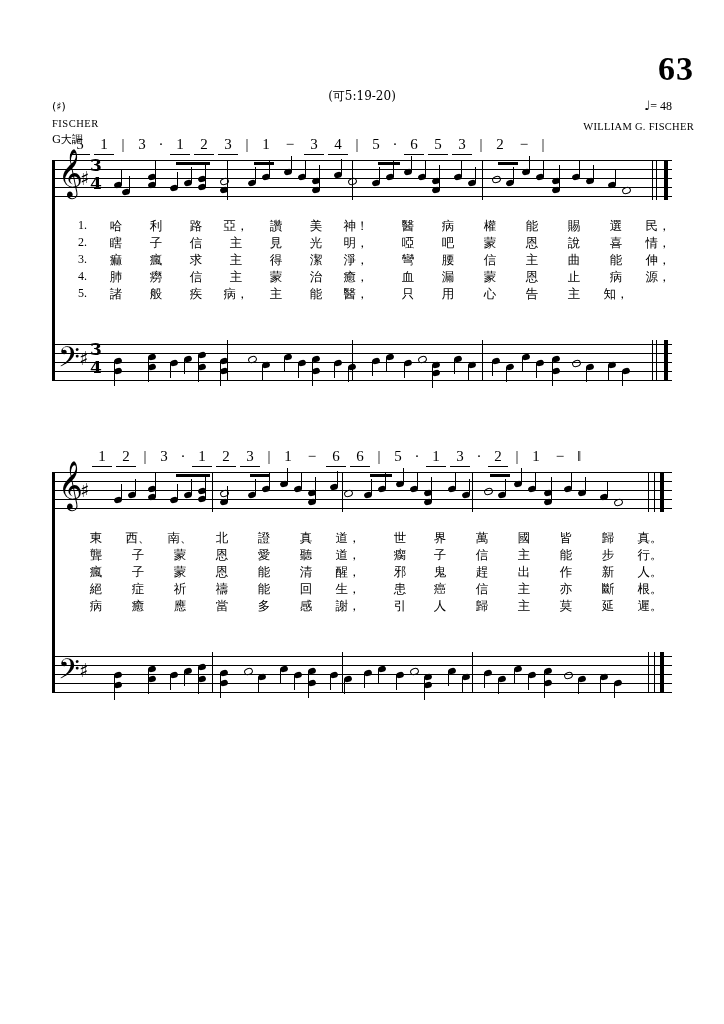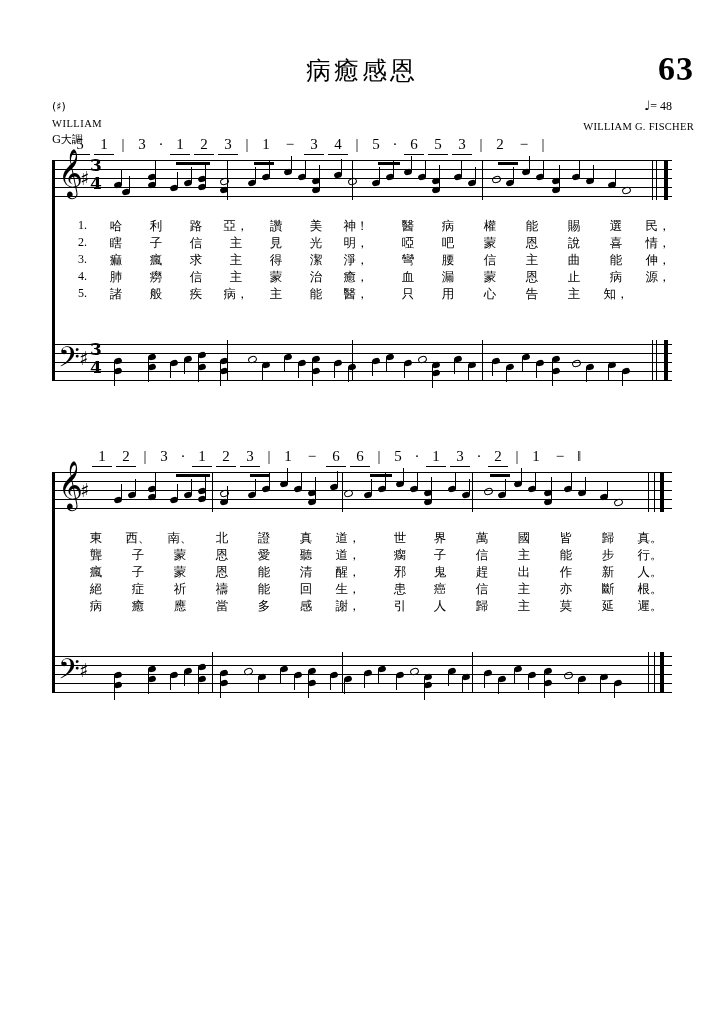--- a/index.html
+++ b/index.html
@@ -220,26 +220,26 @@
     font-family: "Liberation Serif", serif;
     font-size: 12px;
   }
 </style>
 </head>
 <body>
 
 <div class="page">
 
   <div class="hymn-number">63</div>
-  <div class="hymn-title">病癒感恩</div>
+  <div class="hymn-ref">(可5:19-20)</div>
   <div class="tempo">
     <span class="note-glyph">♩</span><span>= 48</span>
   </div>
   <div class="meter-mark">(♯)</div>
-  <div class="composer-left">WILLIAM</div>
+  <div class="composer-left">FISCHER</div>
   <div class="key-sig-label">G大調</div>
   <div class="composer-right">WILLIAM G. FISCHER</div>
 
   <div class="numline" id="numline1" style="left:68px; top:136px;"><span class="n u" style="width: 24px;">5</span><span class="n u" style="width: 24px;">1</span><span class="bar" style="width: 14px;">|</span><span class="n" style="width: 24px;">3</span><span class="bar" style="width: 14px;">·</span><span class="n u" style="width: 24px;">1</span><span class="n u" style="width: 24px;">2</span><span class="n u" style="width: 24px;">3</span><span class="bar" style="width: 14px;">|</span><span class="n" style="width: 24px;">1</span><span class="bar" style="width: 24px;">−</span><span class="n u" style="width: 24px;">3</span><span class="n u" style="width: 24px;">4</span><span class="bar" style="width: 14px;">|</span><span class="n" style="width: 24px;">5</span><span class="bar" style="width: 14px;">·</span><span class="n u" style="width: 24px;">6</span><span class="n u" style="width: 24px;">5</span><span class="n u" style="width: 24px;">3</span><span class="bar" style="width: 14px;">|</span><span class="n" style="width: 24px;">2</span><span class="bar" style="width: 24px;">−</span><span class="bar" style="width: 14px;">|</span></div>
 
   <div class="system" id="sys1" style="top:160px;">
 
     <div class="staff" id="s1treble">
       <div class="line" style="top:0px;"></div>
       <div class="line" style="top:9px;"></div>

